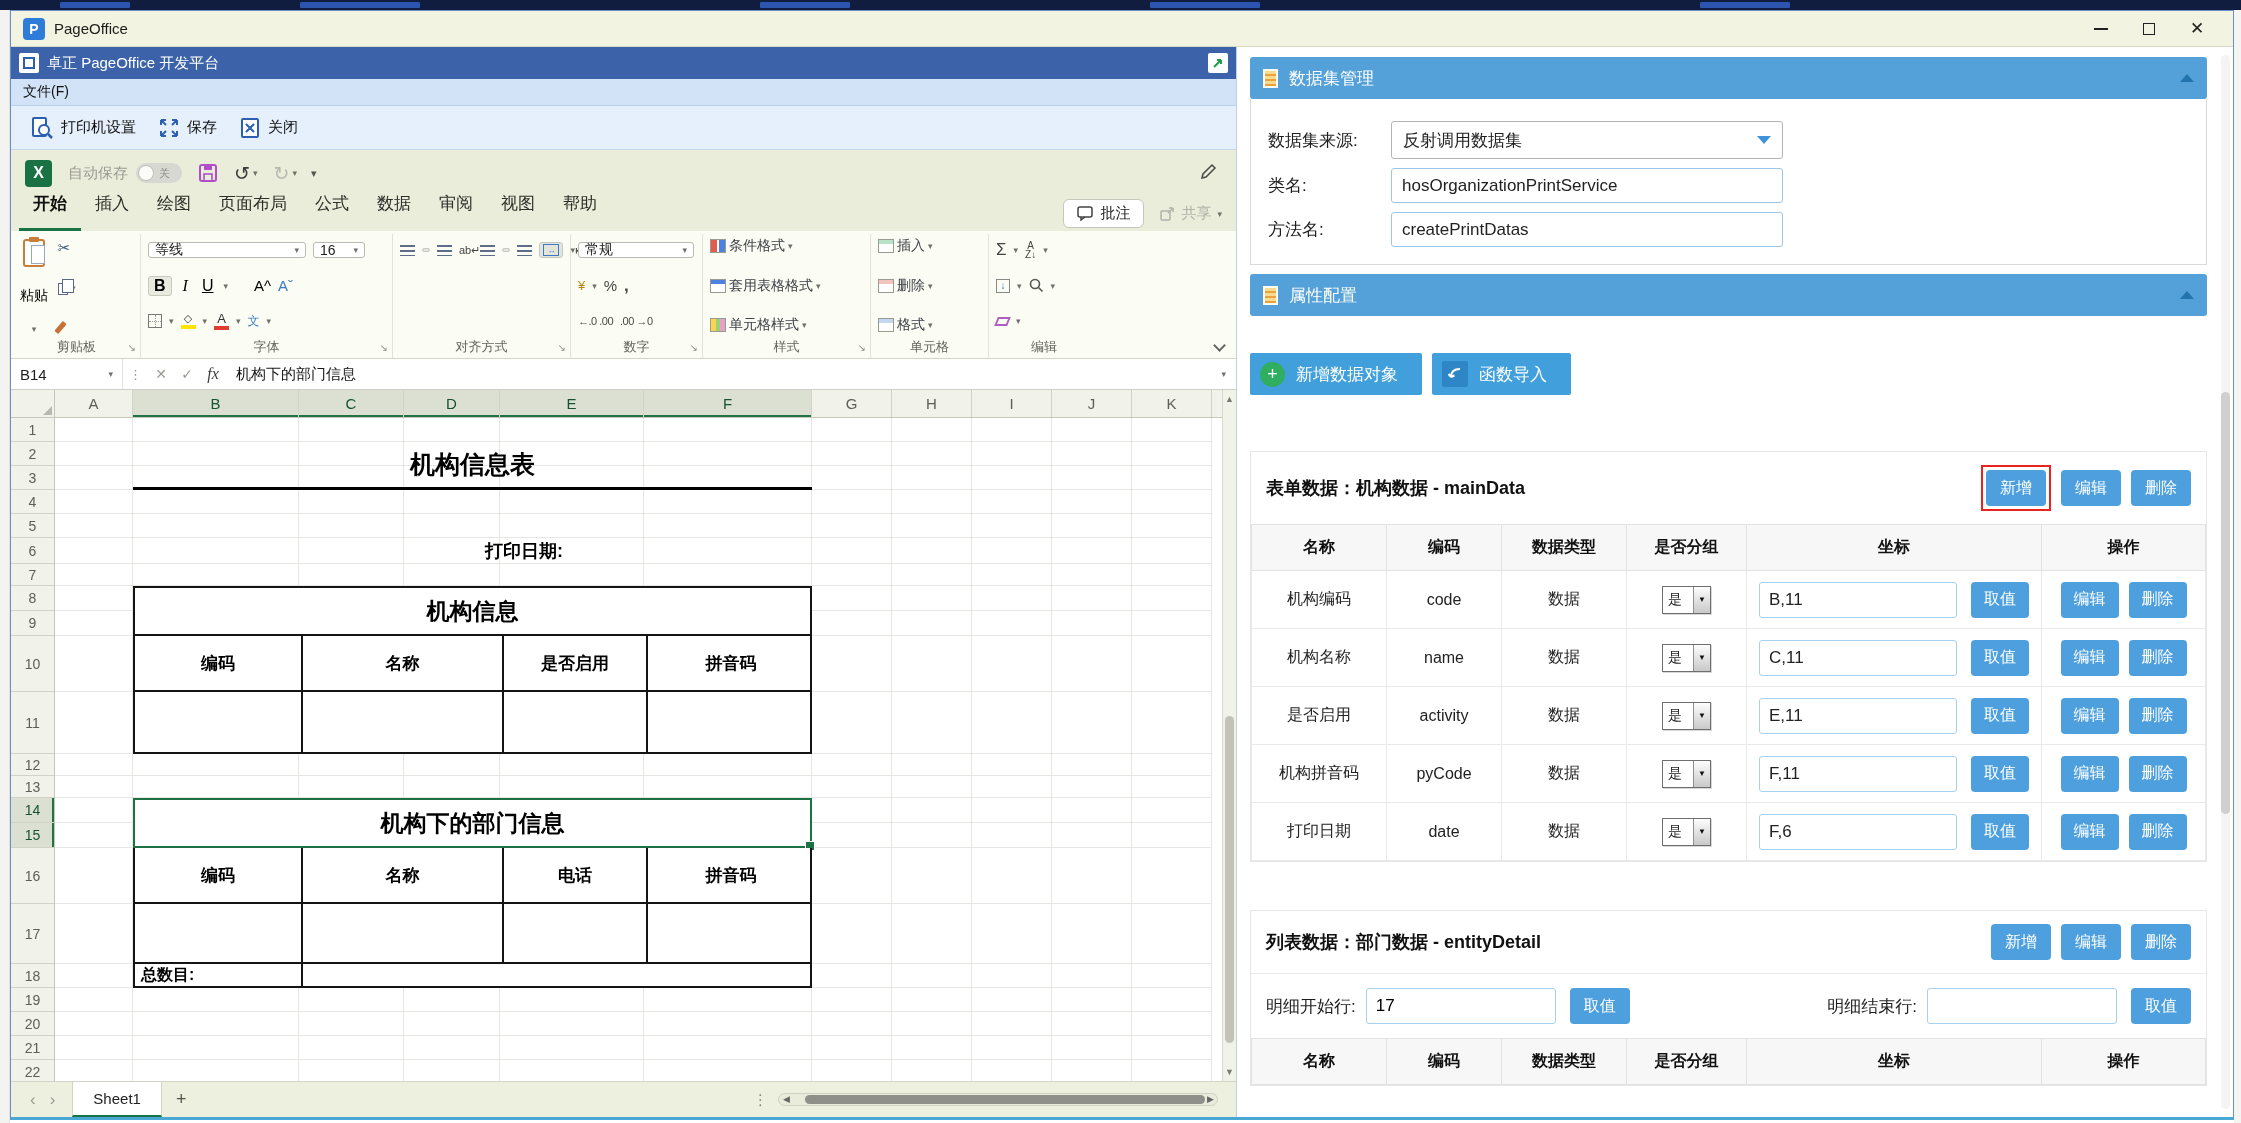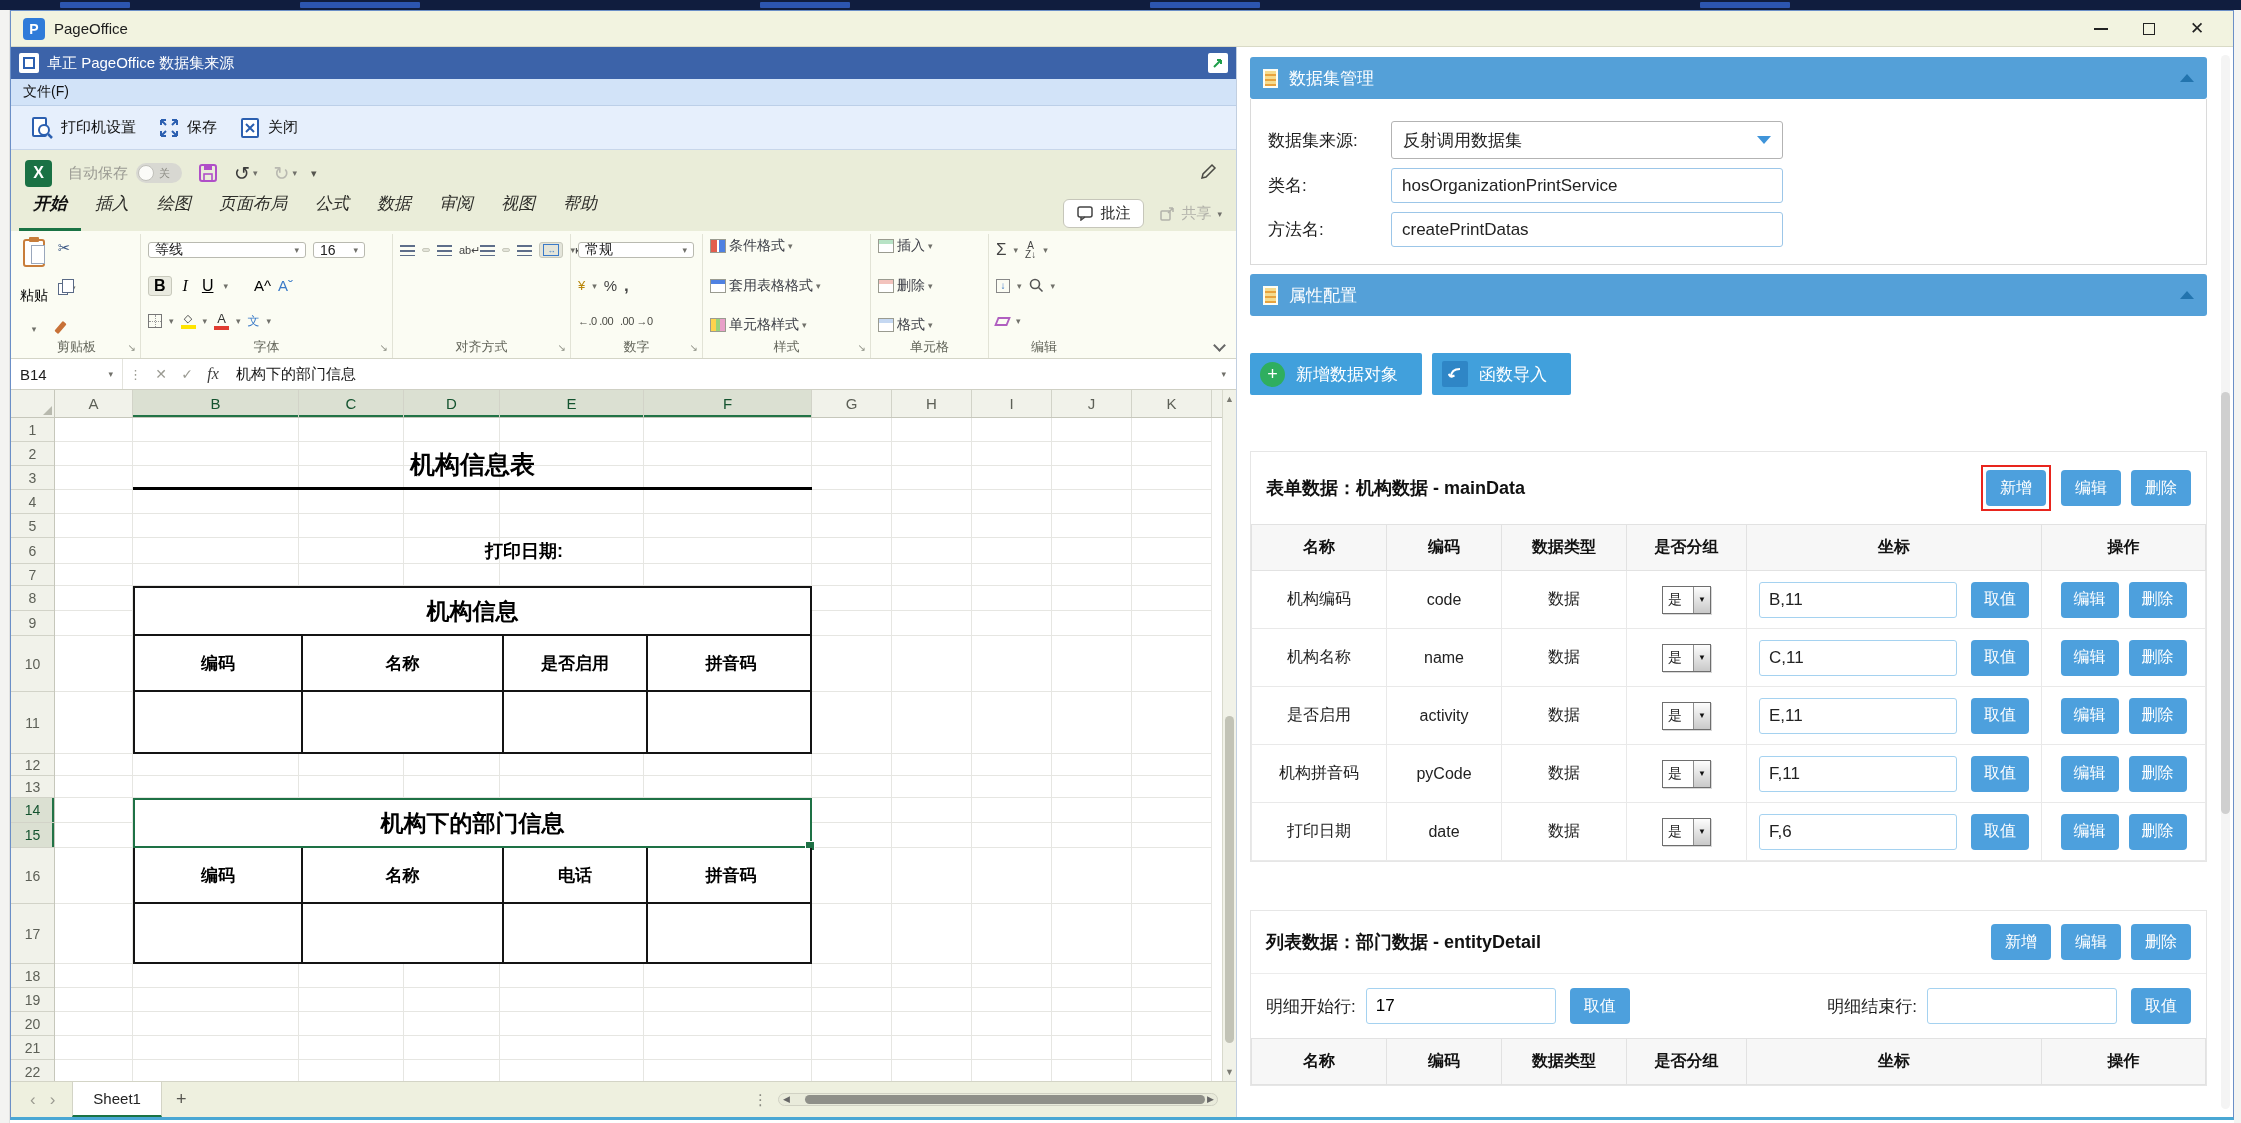--- a/index.html
+++ b/index.html
@@ -50,21 +50,21 @@
   .redo { font-size:19px; color:#b9b9b1; }
   .caret { font-size:9px; color:#70706a; }
   .qa-more { margin-left:14px; color:#55554f; font-size:11px; }
   .searchbox { position:absolute; left:472px; top:7px; width:330px; height:33px; background:#fcfcfa; border:1px solid #dddcd0;
                border-radius:6px; box-shadow:0 1px 2px rgba(0,0,0,.08); display:flex; align-items:center; gap:9px; padding:0 13px;
                color:#7c7c74; font-size:15px; }
   .qa-pencil { position:absolute; right:18px; top:12px; }
 
   
   .xl-tabs { height:35px; display:flex; align-items:flex-end; padding:0 8px; position:relative; flex:none; }
-  .tab { padding:6px 14px 16px; font-size:17px; color:#2e2e2a;font-style:italic; }
+  .tab { padding:6px 14px 16px; font-size:17px; color:#2e2e2a; }
   .tab.active { font-weight:bold; color:#101010; border-bottom:3px solid #1a7344; padding-bottom:5px; }
   .tabs-right { position:absolute; right:14px; top:3px; display:flex; align-items:center; gap:16px; }
   .btn-comment { display:flex; align-items:center; gap:7px; background:#fff; border:1px solid #c6c6ba; border-radius:6px;
                  padding:4px 13px; font-size:15px; color:#222; }
   .btn-share { display:flex; align-items:center; gap:6px; color:#b2b2aa; font-size:15px; }
 
   
   .xl-ribbon { height:128px; background:#fbfcf3; border-bottom:1px solid #d4d5c7; display:flex; padding:3px 2px 0; position:relative; flex:none; }
   .rgroup { display:flex; flex-direction:column; border-right:1px solid #e2e3d6; padding:3px 7px 0; position:relative; }
   .rg-body { flex:1; display:flex; }
@@ -232,21 +232,21 @@
       </span>
     </div>
 
     <div class="main-row">
 
       <div class="left-pane">
         <div class="po-titlebar">
           <span class="po-logo">
               <i></i>
             </span>
-          <span class="po-title">卓正 PageOffice 数据集来源</span>
+          <span class="po-title">卓正 PageOffice 开发平台</span>
           <span class="po-popout">
             <svg width="12" height="12" viewBox="0 0 12 12">
                 <path d="M2 10 L9 3 M9 3 h-4 M9 3 v4" stroke="#1f9e4a" stroke-width="2" fill="none"></path>
               </svg>
           </span>
         </div>
         <div class="po-menubar">
           <span>文件(F)</span>
         </div>
         <div class="po-toolbar">
@@ -907,20 +907,24 @@
                   <span class="mini-cell" style="width: 166px; flex: 0 0 auto;">编码</span>
                   <span class="mini-cell" style="width: 201px; flex: 0 0 auto;">名称</span>
                   <span class="mini-cell" style="width: 144px; flex: 0 0 auto;">电话</span>
                   <span class="mini-cell" style="width: 168px; flex: 0 0 auto;">拼音码</span>
                 </div>
                 <div class="ov ov-minirow mini4" id="ov-deptrow" style="left: 78px; top: 486px; width: 679px; height: 60px;">
                   <span class="mini-cell" style="width: 166px; flex: 0 0 auto;"></span>
                     <span class="mini-cell" style="width: 201px; flex: 0 0 auto;"></span>
                     <span class="mini-cell" style="width: 144px; flex: 0 0 auto;"></span>
                     <span class="mini-cell" style="width: 168px; flex: 0 0 auto;"></span>
+                </div>
+                <div class="ov ov-minirow ov-total" id="ov-total" style="left: 78px; top: 546px; width: 679px; height: 24px;">
+                  <span class="mini-cell" style="justify-content: flex-start; padding-left: 6px; width: 166px; flex: 0 0 auto;">总数目:</span>
+                  <span class="mini-cell" style="flex: 1 1 0%; border-left: 2px solid rgb(20, 20, 20);"></span>
                 </div>
               </div>
             </div>
           </div>
           <div class="grid-vscroll">
             <span class="vs-arrow">▲</span>
             <span class="vs-track">
                 <span class="vs-thumb"></span>
               </span>
             <span class="vs-arrow">▼</span>

